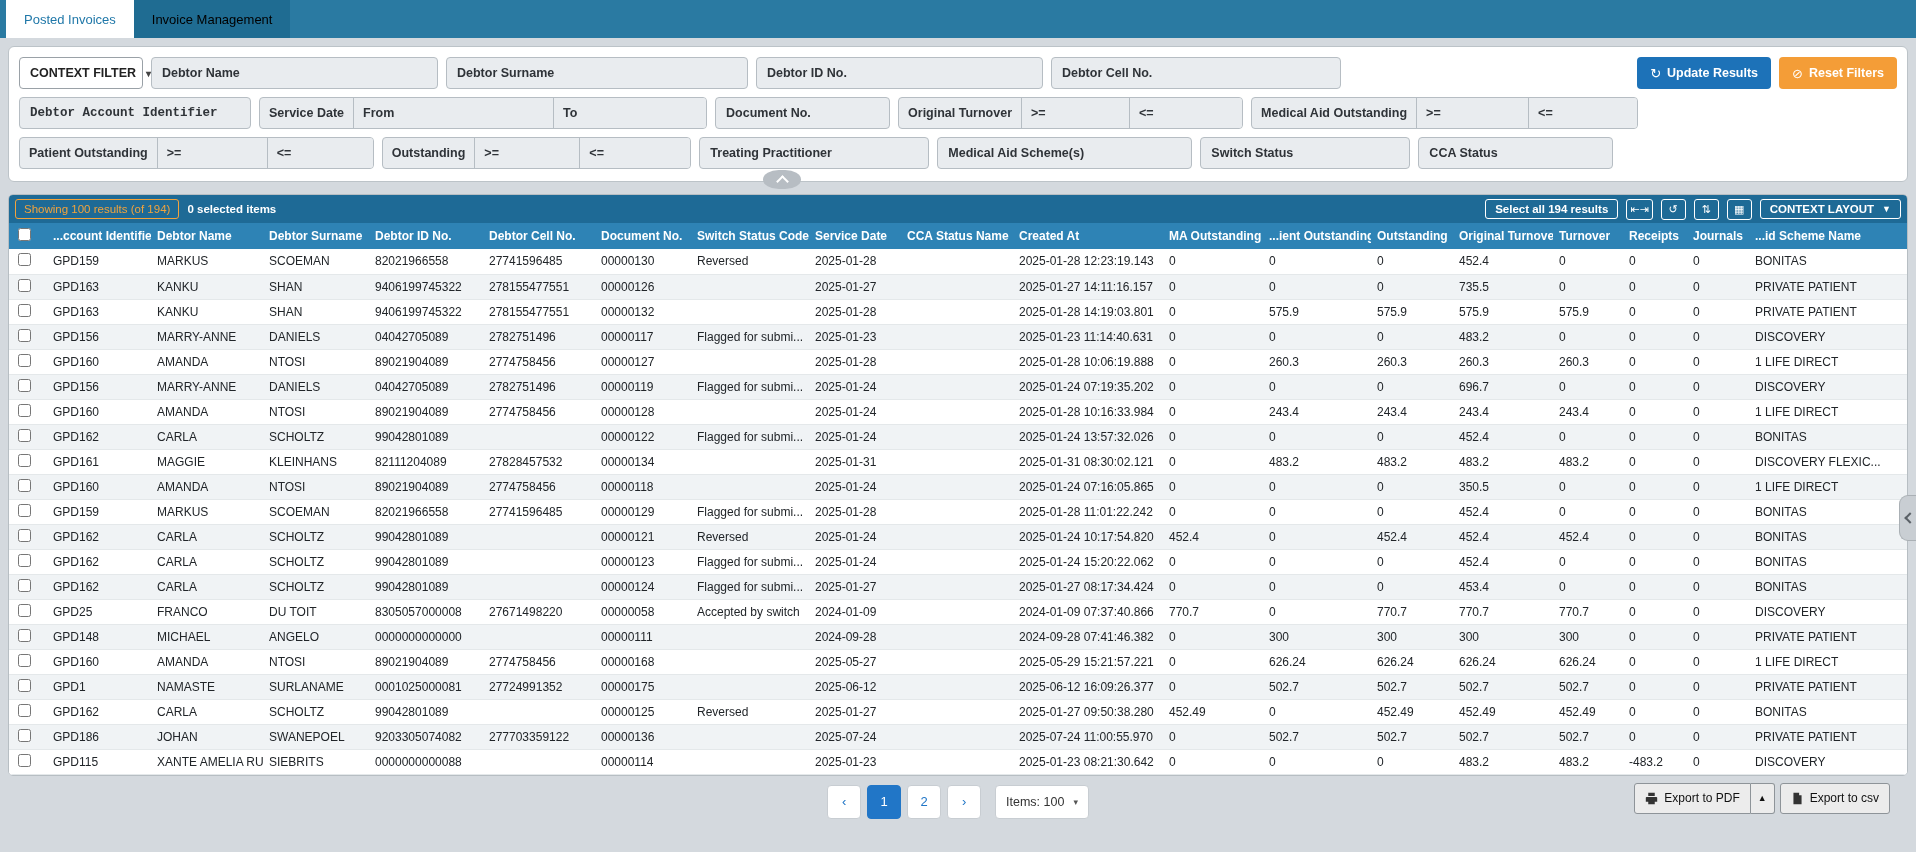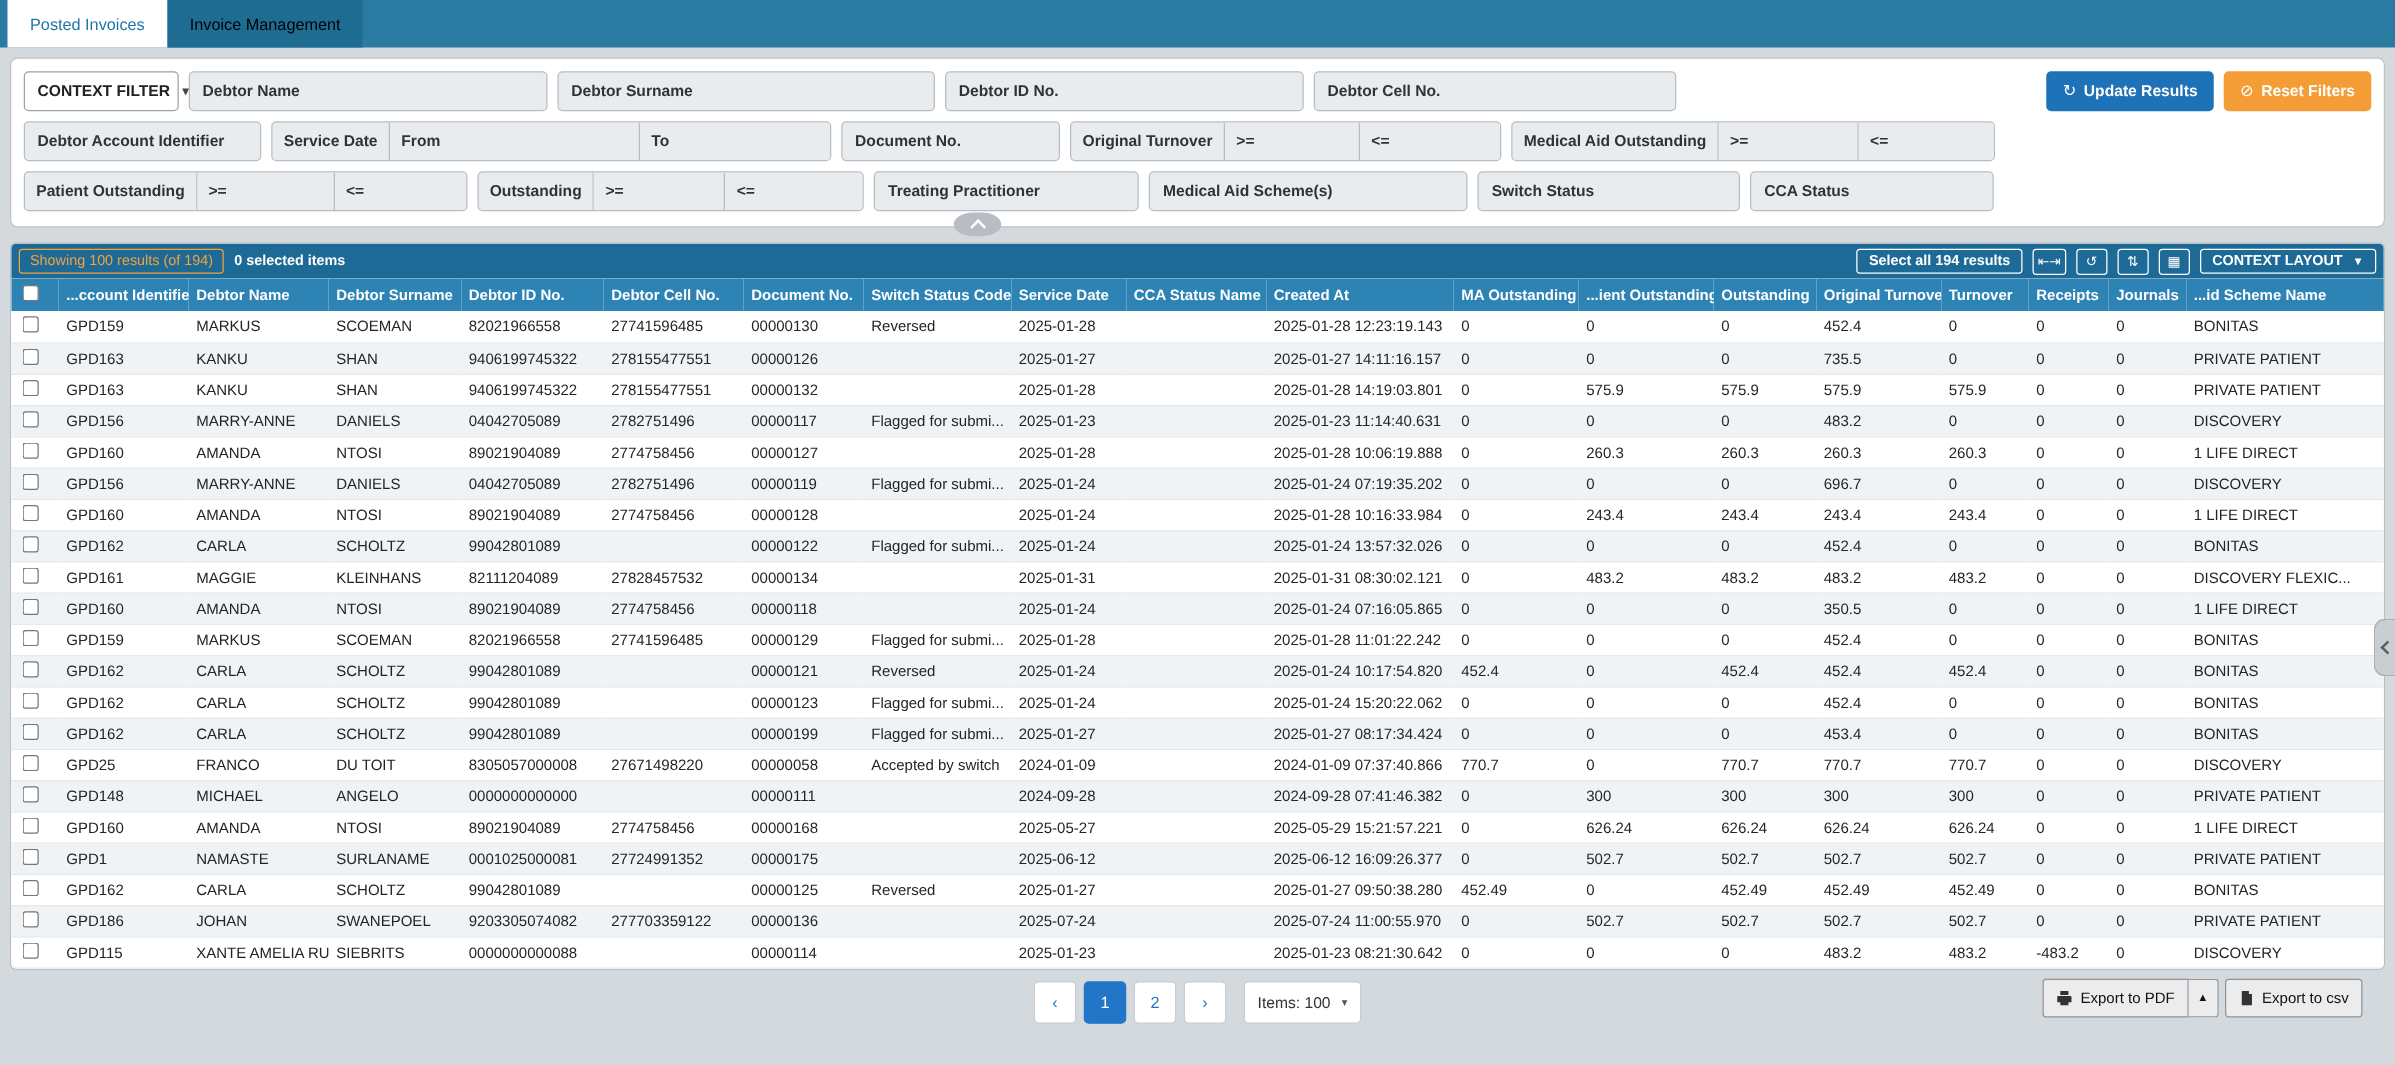--- a/index.html
+++ b/index.html
@@ -92,21 +92,21 @@
       <span class="ic">↻</span>
       <span>Update Results</span>
     </button>
     <button class="btn btn-reset">
       <span class="ic">⊘</span>
       <span>Reset Filters</span>
     </button>
   </div>
 
   <div class="frow">
-    <input class="fin" style="width: 190px;" placeholder="Debtor Account Identifier">
+    <input class="fin" style="width: 232px; font-family: Liberation Mono, monospace;" placeholder="Debtor Account Identifier">
     <div class="fgroup">
       <span class="flabel">Service Date</span>
       <input style="width: 200px;" placeholder="From">
       <input style="width: 152px;" placeholder="To">
     </div>
     <input class="fin" style="width: 175px;" placeholder="Document No.">
     <div class="fgroup">
       <span class="flabel">Original Turnover</span>
       <input style="width: 108px;" placeholder="&gt;=">
       <input style="width: 112px;" placeholder="&lt;=">
@@ -122,21 +122,21 @@
     <div class="fgroup">
       <span class="flabel">Patient Outstanding</span>
       <input style="width: 110px;" placeholder="&gt;=">
       <input style="width: 105px;" placeholder="&lt;=">
     </div>
     <div class="fgroup">
       <span class="flabel">Outstanding</span>
       <input style="width: 105px;" placeholder="&gt;=">
       <input style="width: 110px;" placeholder="&lt;=">
     </div>
-    <input class="fin" style="width: 212px;" placeholder="Treating Practitioner">
+    <input class="fin" style="width: 230px;" placeholder="Treating Practitioner">
     <input class="fin" style="width: 255px;" placeholder="Medical Aid Scheme(s)">
     <input class="fin" style="width: 210px;" placeholder="Switch Status">
     <input class="fin" style="width: 195px;" placeholder="CCA Status">
   </div>
 </div>
 
 <div class="collapse-chip">
   <span class="chev-up"></span>
 </div>
 
@@ -485,21 +485,21 @@
           <td>0</td>
           <td>BONITAS</td>
         </tr>
         <tr>
           <td class="cbcell"><input type="checkbox" style=""></td>
           <td>GPD162</td>
           <td>CARLA</td>
           <td>SCHOLTZ</td>
           <td>99042801089</td>
           <td></td>
-          <td>00000199</td>
+          <td>00000124</td>
           <td>Flagged for submi...</td>
           <td>2025-01-27</td>
           <td></td>
           <td>2025-01-27 08:17:34.424</td>
           <td>0</td>
           <td>0</td>
           <td>0</td>
           <td>453.4</td>
           <td>0</td>
           <td>0</td>

